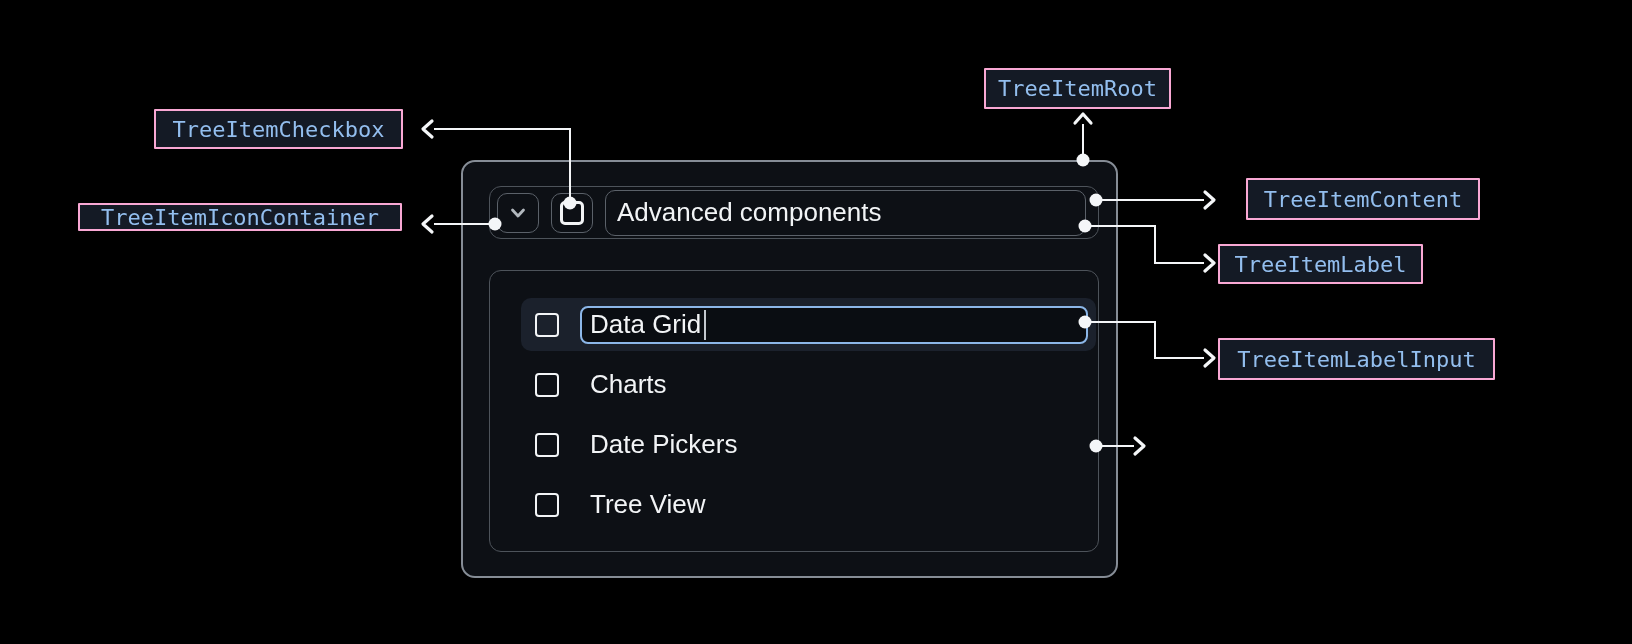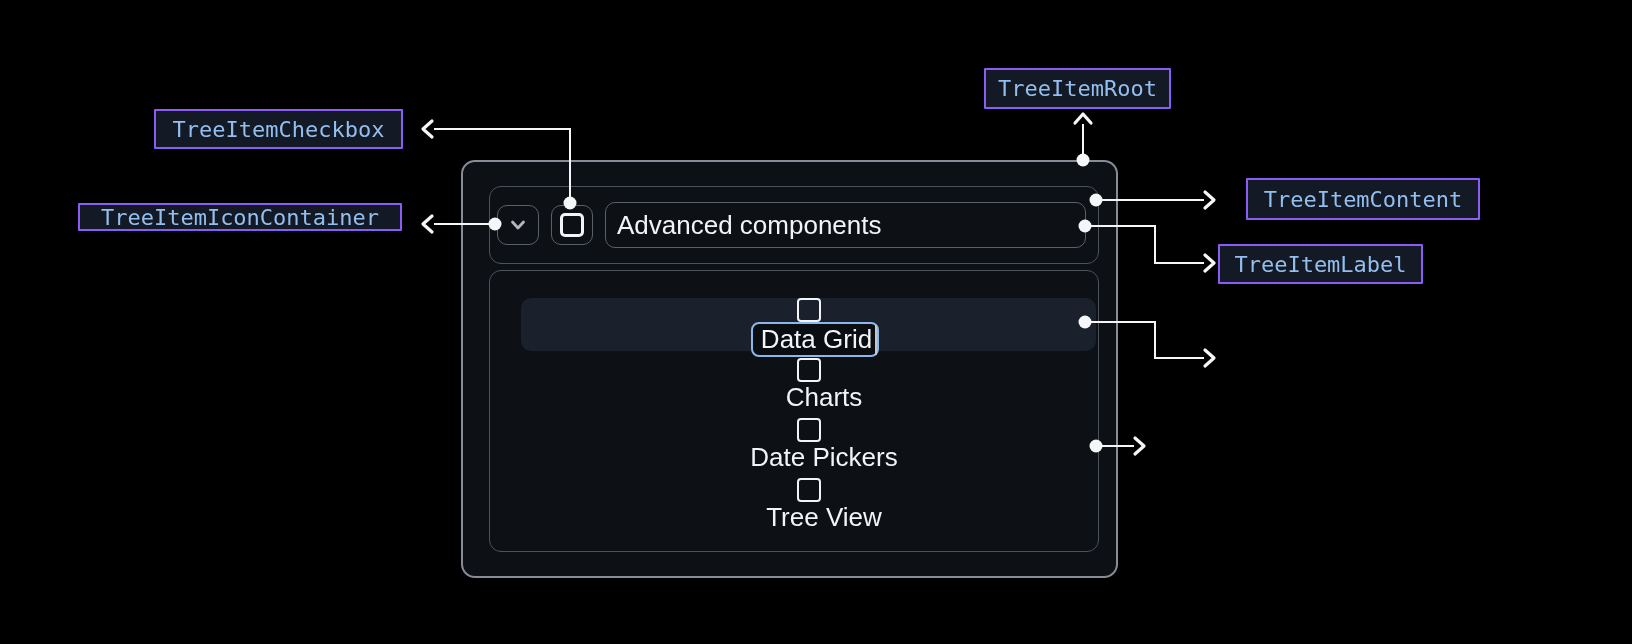--- a/index.html
+++ b/index.html
@@ -8,21 +8,21 @@
     font-family:"Liberation Sans",sans-serif;
   }
 
   
   .tree-root{
     position:absolute;left:461px;top:160px;width:657px;height:418px;
     box-sizing:border-box;border:2px solid #868d96;border-radius:14px;
     background:#0d1015;
   }
   .tree-content{
-    position:absolute;left:26px;top:24px;width:610px;height:78px;
+    position:absolute;left:26px;top:24px;width:610px;height:53px;
     box-sizing:border-box;border:1.5px solid #4d535a;border-radius:12px;
     display:flex;align-items:center;padding-left:7px;
   }
   .icon-btn{
     box-sizing:border-box;width:42px;height:40px;flex:0 0 auto;
     border:1.5px solid #5b6169;border-radius:10px;
     display:flex;align-items:center;justify-content:center;margin-right:12px;
   }
   .checkbox{
     box-sizing:border-box;display:inline-block;width:24px;height:24px;
@@ -35,36 +35,36 @@
     display:flex;align-items:center;padding-left:11px;
     font-size:26px;color:#f2f4f6;white-space:nowrap;
   }
   .tree-group{
     position:absolute;left:26px;top:108px;width:610px;height:282px;
     box-sizing:border-box;border:1.5px solid #4d535a;border-radius:12px;
     padding:27px 0 0 31px;
   }
   .tree-row{
     box-sizing:border-box;width:575px;height:53px;margin-bottom:7px;
-    display:flex;align-items:center;border-radius:10px;flex-direction:column;
+    display:flex;align-items:center;padding-left:14px;border-radius:10px;
   }
   .tree-row.editing{background:#1b212c;}
   .row-label{font-size:26px;color:#f2f4f6;margin-left:31px;white-space:nowrap;}
   .edit-input{
     box-sizing:border-box;flex:1;height:38px;margin-left:21px;margin-right:8px;
     border:2px solid #8cb7e9;border-radius:8px;background:#0a0d12;
     display:flex;align-items:center;padding-left:8px;
     font-size:26px;color:#f2f4f6;white-space:nowrap;
   }
   .caret{display:inline-block;width:2px;height:30px;background:#c3c8ce;margin-left:3px;}
 
   
   .badge{
     position:absolute;box-sizing:border-box;
-    background:#141a25;border:2px solid #8b5cf6;border-radius:1px;
+    background:#141a25;border:2px solid #f9a8d4;border-radius:1px;
     color:#93beee;font-family:"DejaVu Sans Mono",monospace;font-size:22px;
     display:flex;align-items:center;justify-content:center;white-space:nowrap;
   }
 
   
   .connectors{position:absolute;left:0;top:0;pointer-events:none;}
 </style>
 </head>
 <body>
 
@@ -142,14 +142,15 @@
       <circle cx="1085" cy="322" r="6.5"></circle>
       <circle cx="1096" cy="446" r="6.5"></circle>
     </g>
   </svg>
 
   <div class="badge" style="left:154px;top:109px;width:249px;height:40px;">TreeItemCheckbox</div>
   <div class="badge" style="left:78px;top:203px;width:324px;height:28px;">TreeItemIconContainer</div>
   <div class="badge" style="left:984px;top:68px;width:187px;height:41px;">TreeItemRoot</div>
   <div class="badge" style="left:1218px;top:178px;width:234px;height:42px;margin-left:28px;">TreeItemContent</div>
   <div class="badge" style="left:1218px;top:244px;width:205px;height:40px;">TreeItemLabel</div>
+  <div class="badge" style="left:1218px;top:338px;width:277px;height:42px;">TreeItemLabelInput</div>
 
 </div>
 
 </body></html>

